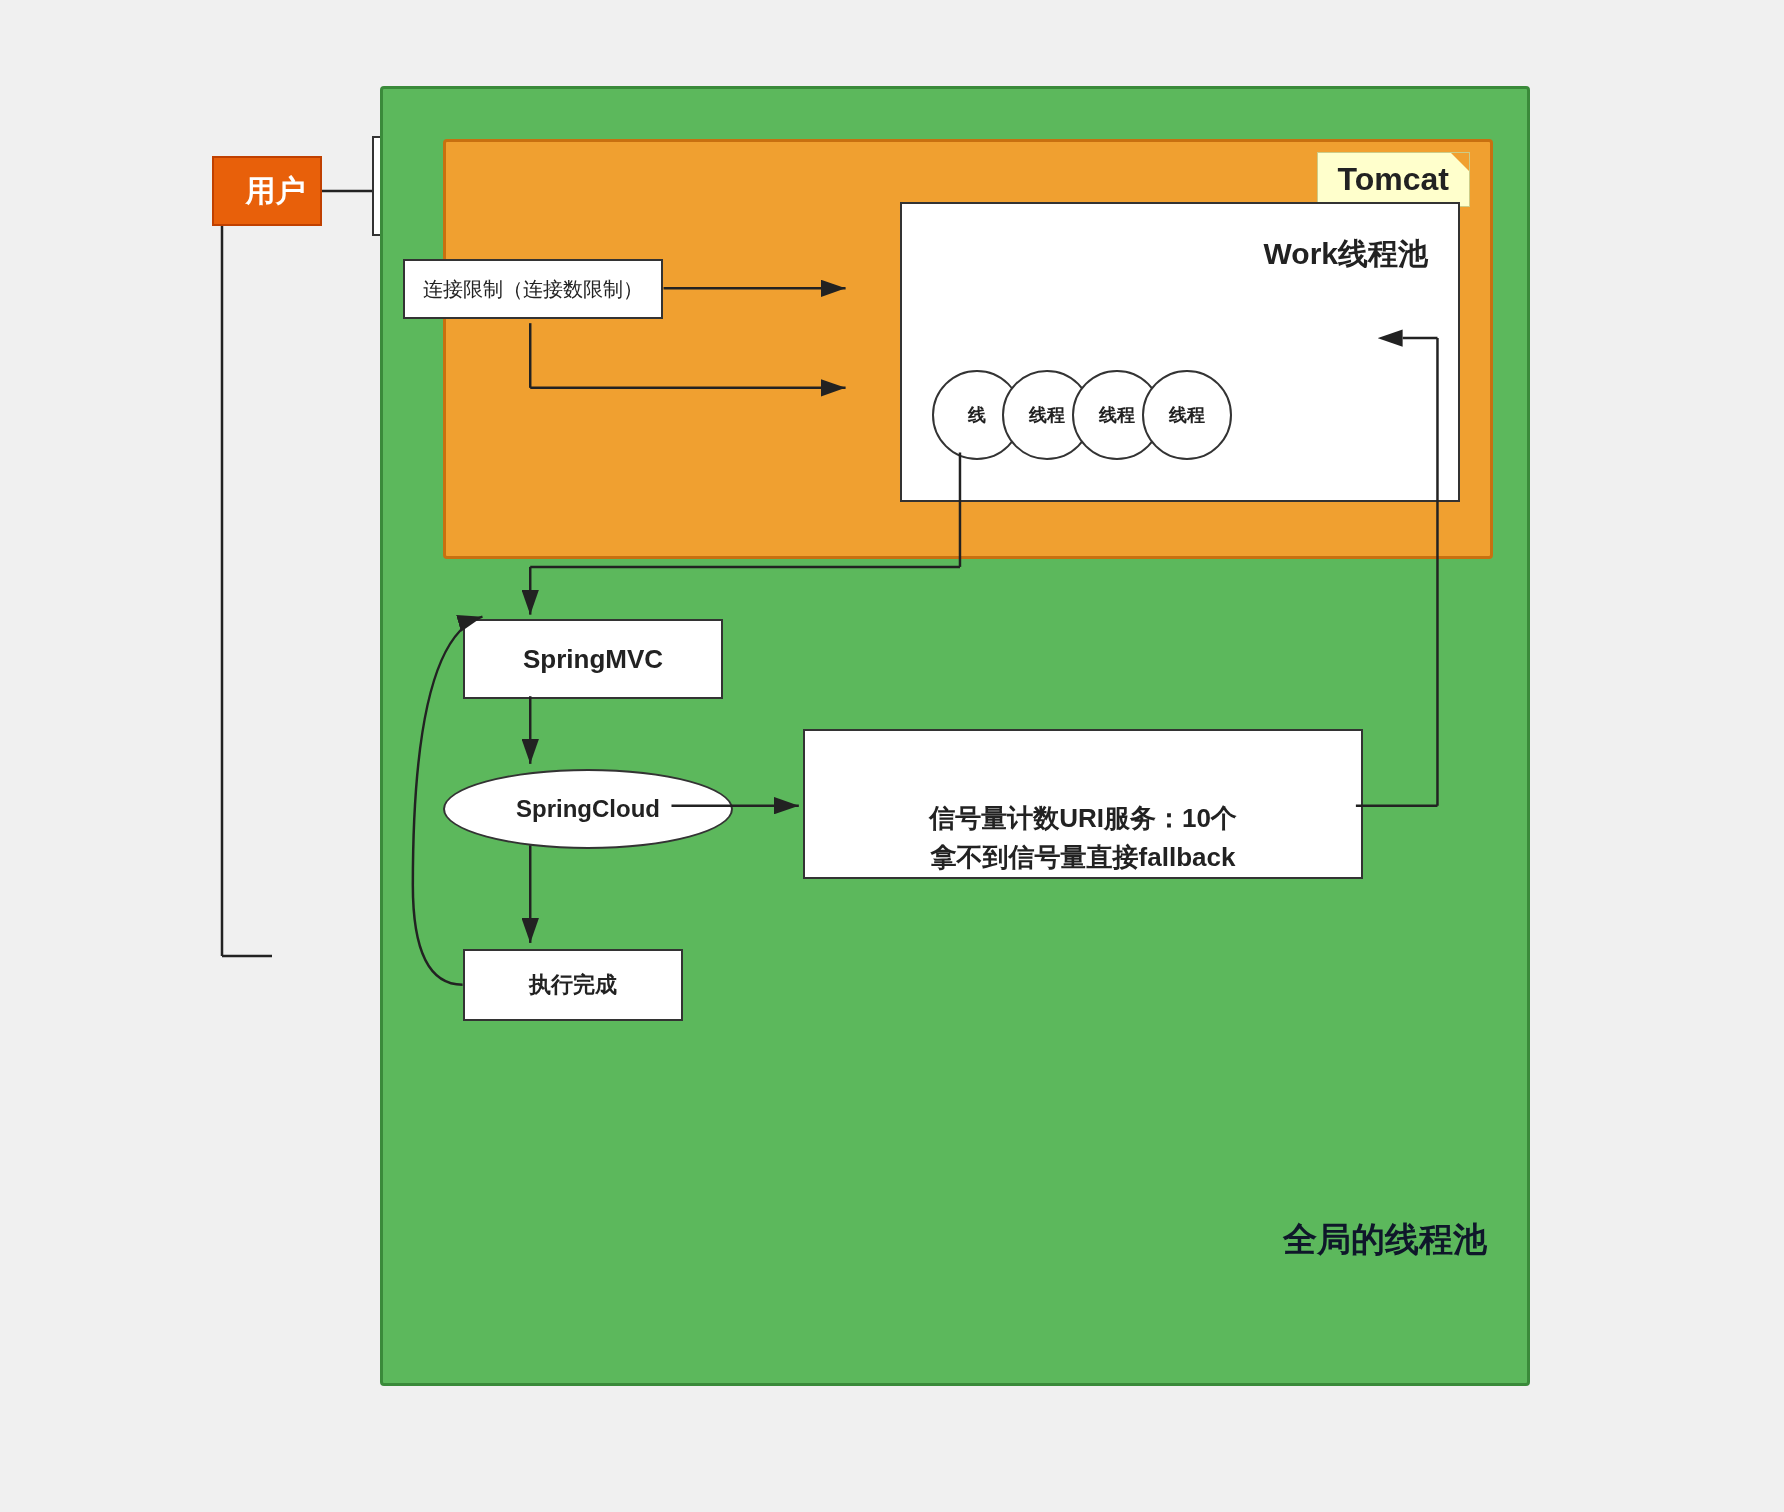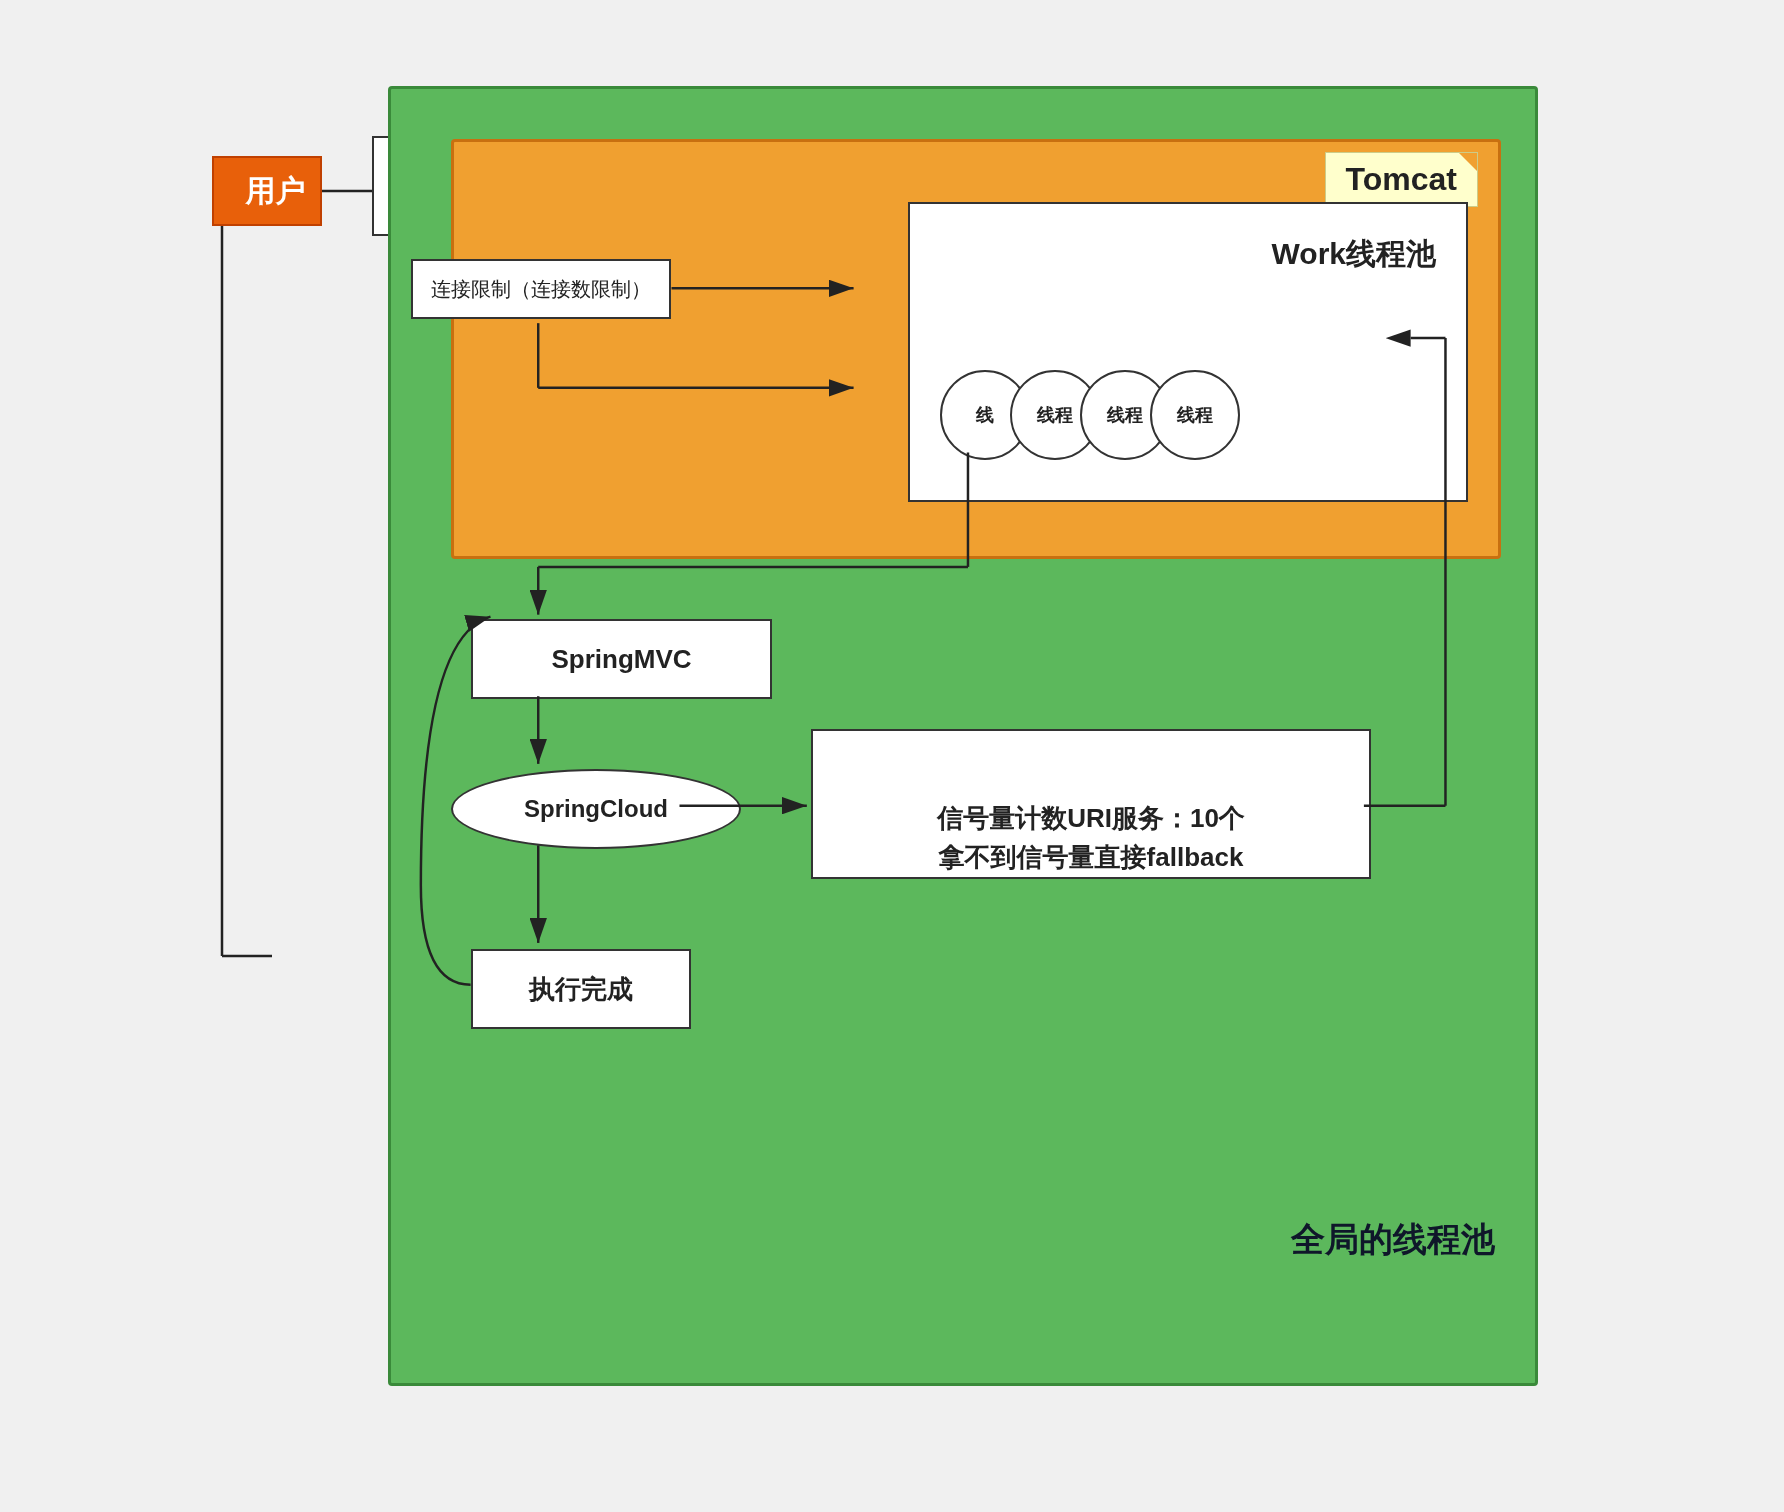--- a/index.html
+++ b/index.html
@@ -14,21 +14,21 @@
     }
     .diagram-container {
       width: 1400px;
       height: 1400px;
       position: relative;
     }
     
     .green-box {
       position: absolute;
       top: 30px;
-      left: 196px;
+      left: 188px;
       width: 1150px;
       height: 1300px;
       background: #5cb85c;
       border: 3px solid #3a8a3a;
       border-radius: 4px;
     }
     
     .orange-box {
       position: absolute;
       top: 50px;
@@ -157,21 +157,21 @@
       justify-content: center;
       font-size: 20px;
       color: #222;
     }
 
     
     .springmvc-box {
       position: absolute;
       top: 530px;
       left: 80px;
-      width: 301px;
+      width: 260px;
       height: 80px;
       background: white;
       border: 2px solid #333;
       display: flex;
       align-items: center;
       justify-content: center;
       font-size: 26px;
       font-weight: bold;
       color: #222;
     }
@@ -212,27 +212,27 @@
       text-align: center;
       line-height: 1.5;
     }
 
     
     .done-box {
       position: absolute;
       top: 860px;
       left: 80px;
       width: 220px;
-      height: 80px;
-      background: white;
-      border: 2px solid #333;
-      display: flex;
-      align-items: center;
-      justify-content: center;
-      font-size: 26px;
+      height: 72px;
+      background: white;
+      border: 2px solid #333;
+      display: flex;
+      align-items: center;
+      justify-content: center;
+      font-size: 22px;
       font-weight: bold;
       color: #222;
     }
 
     
     .global-pool-label {
       position: absolute;
       bottom: 120px;
       right: 40px;
       font-size: 34px;

